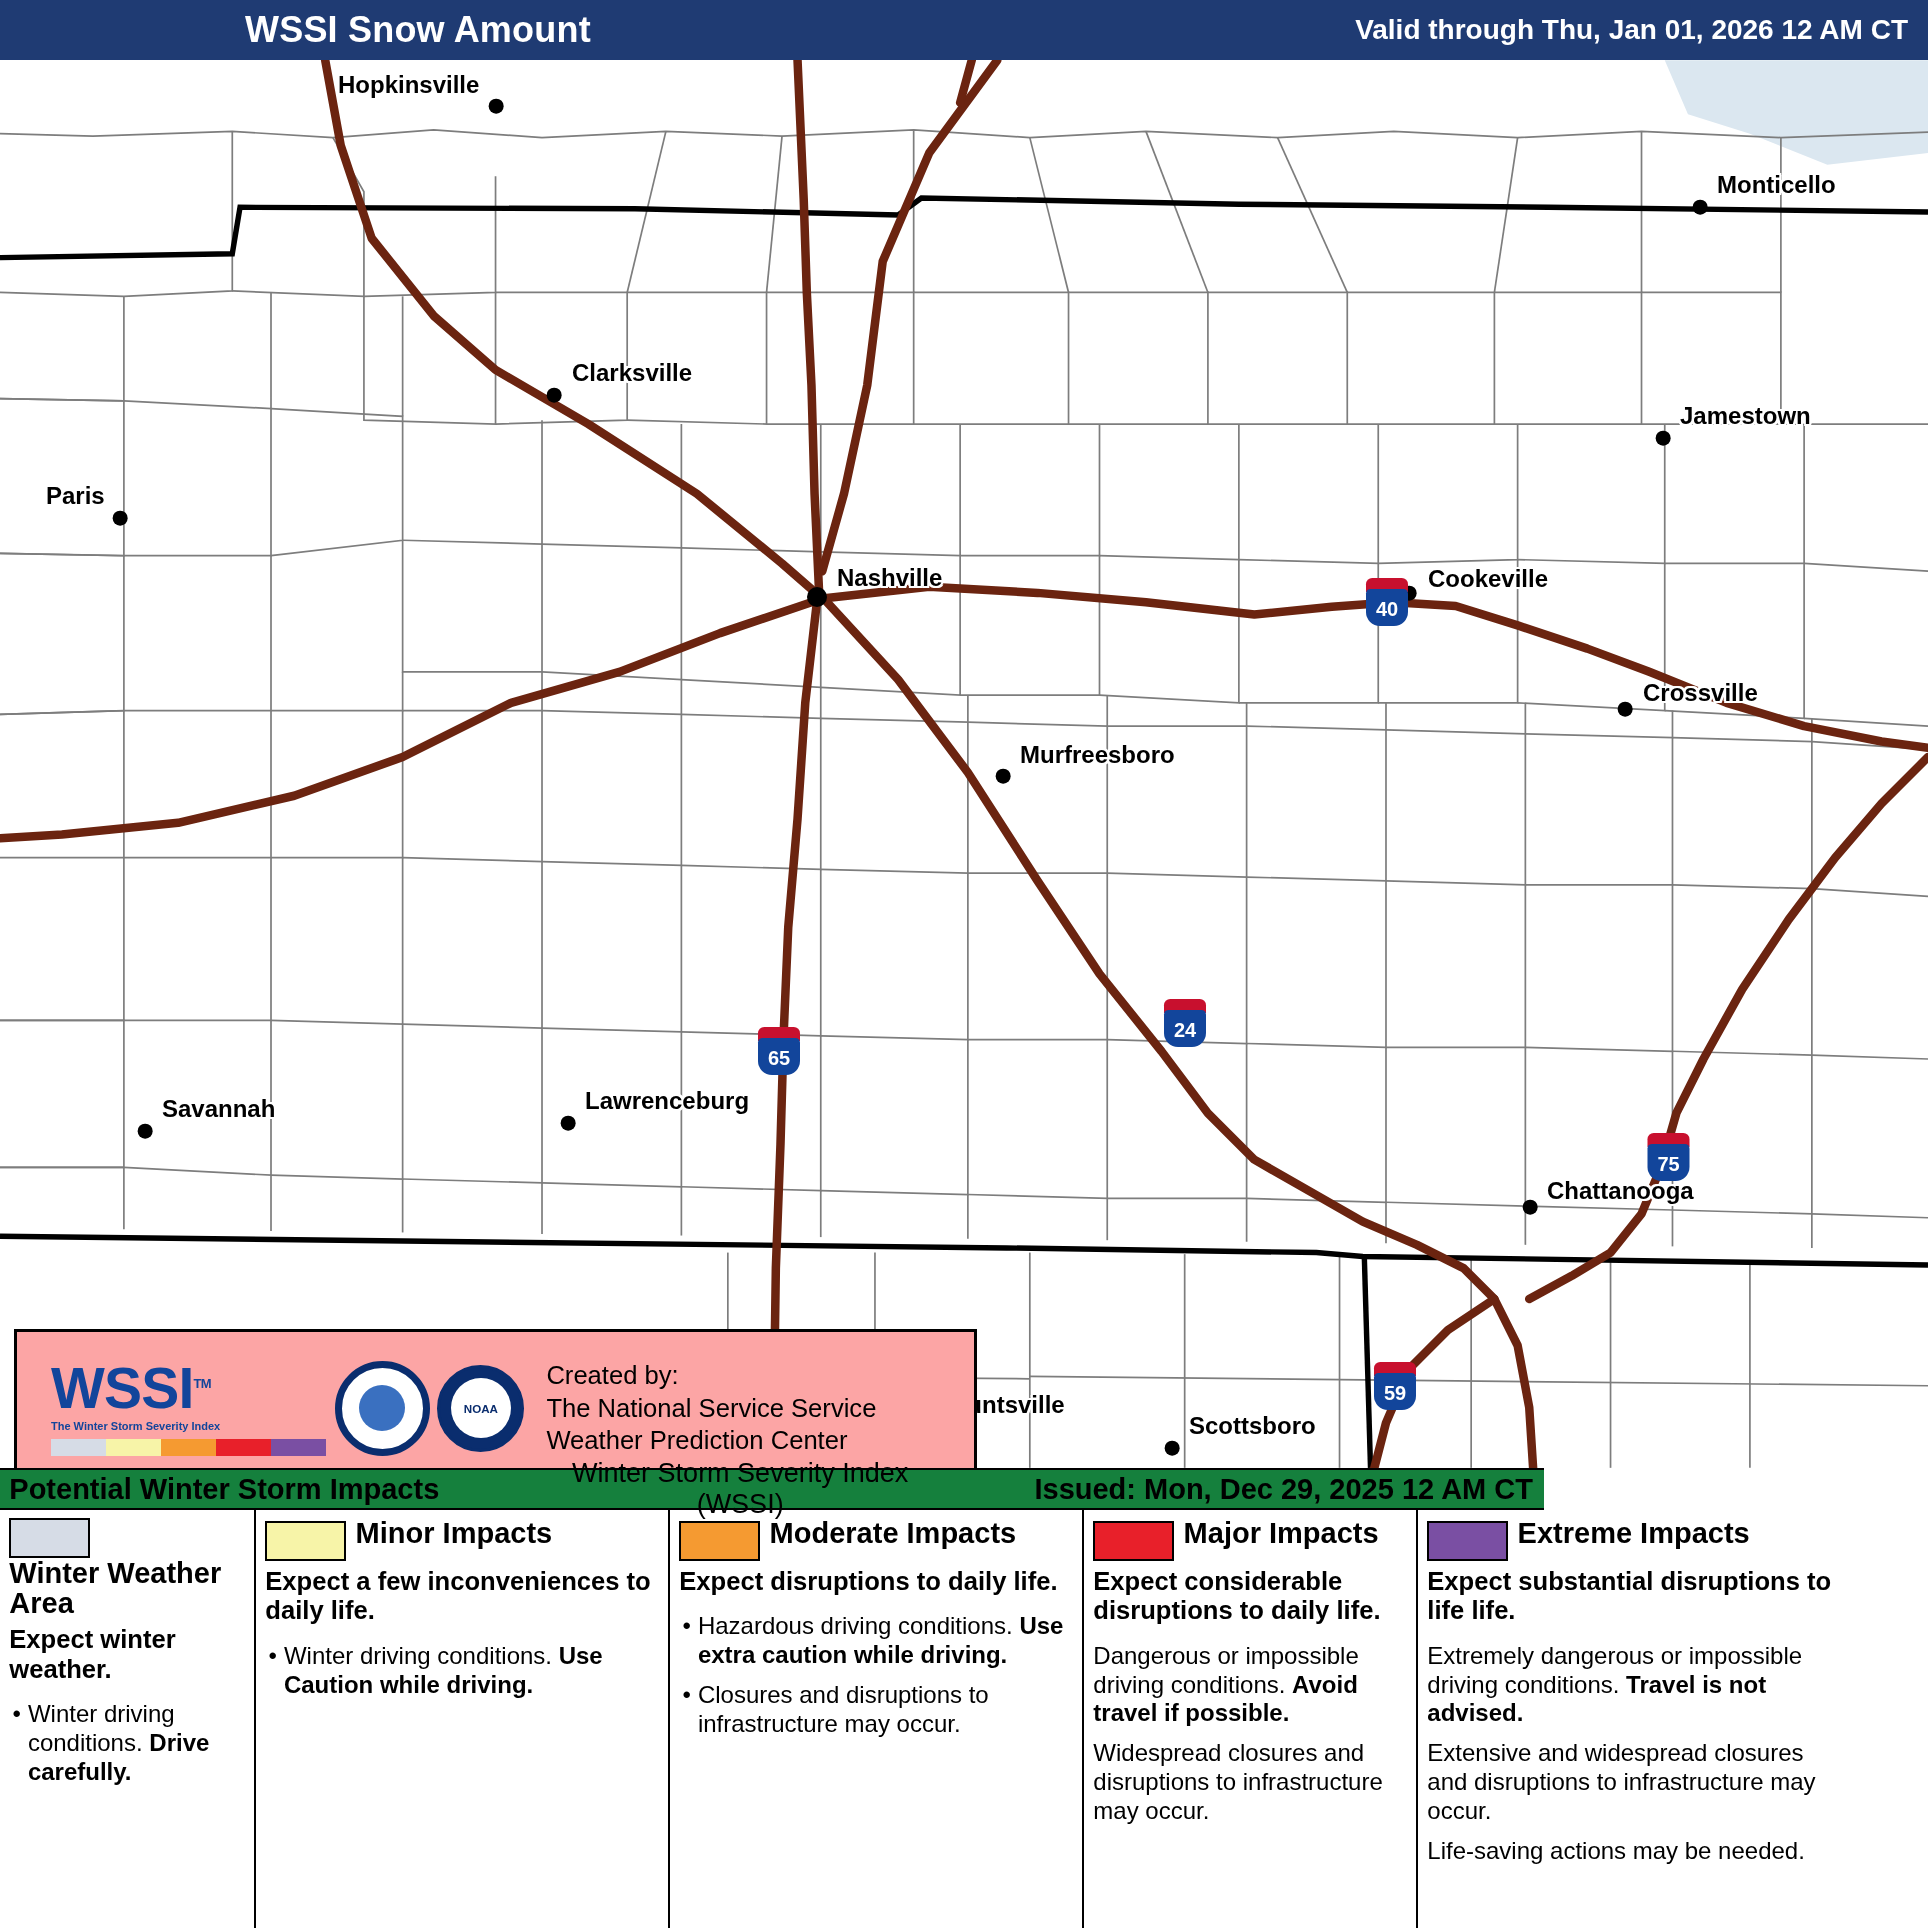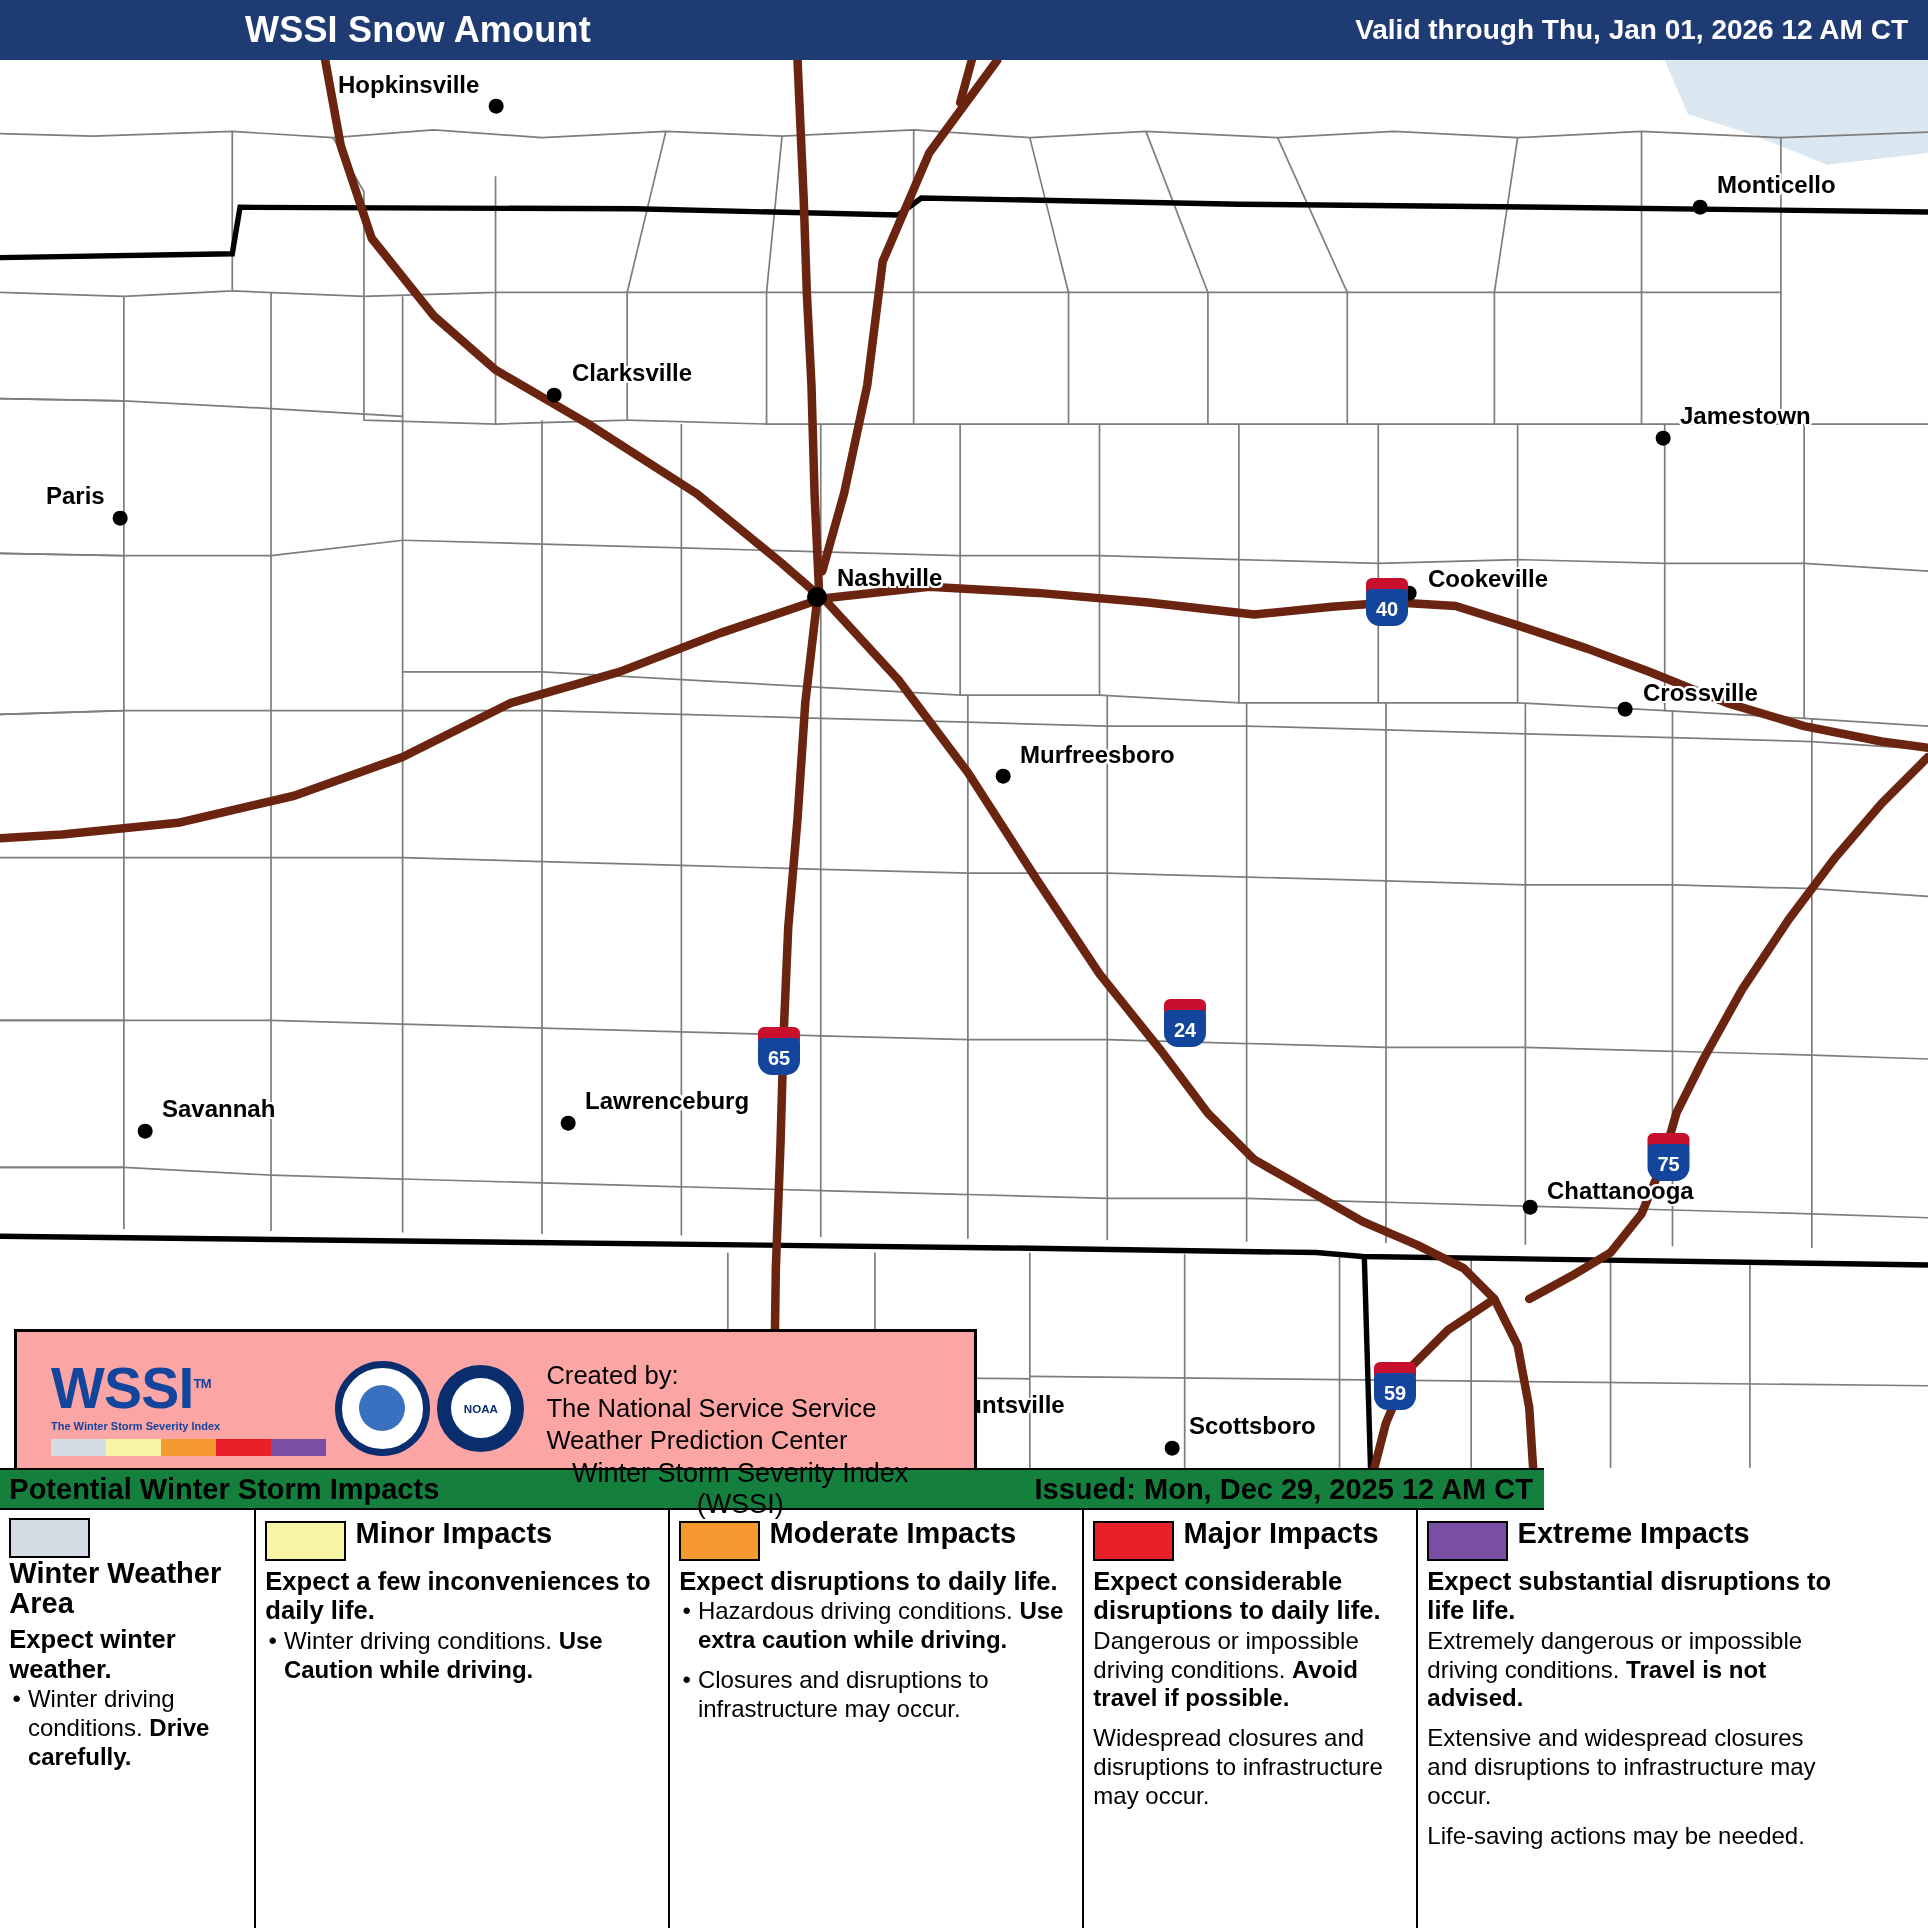--- a/index.html
+++ b/index.html
@@ -267,21 +267,21 @@
   }
   .legend-sub {
     font-size: 25.6px;
     font-weight: bold;
     line-height: 1.15;
     margin-top: 6.2px;
   }
   .legend-body {
     font-size: 24px;
     line-height: 1.2;
-    margin-top: 1px;
+    margin-top: 16px;
   }
   .legend-body p { margin: 0 0 11px 0; }
   .legend-body .bullet {
     position: relative;
     padding-left: 18.6px;
     margin: 0 0 11px 0;
   }
   .legend-body .bullet::before {
     content: "\2022";
     position: absolute;

